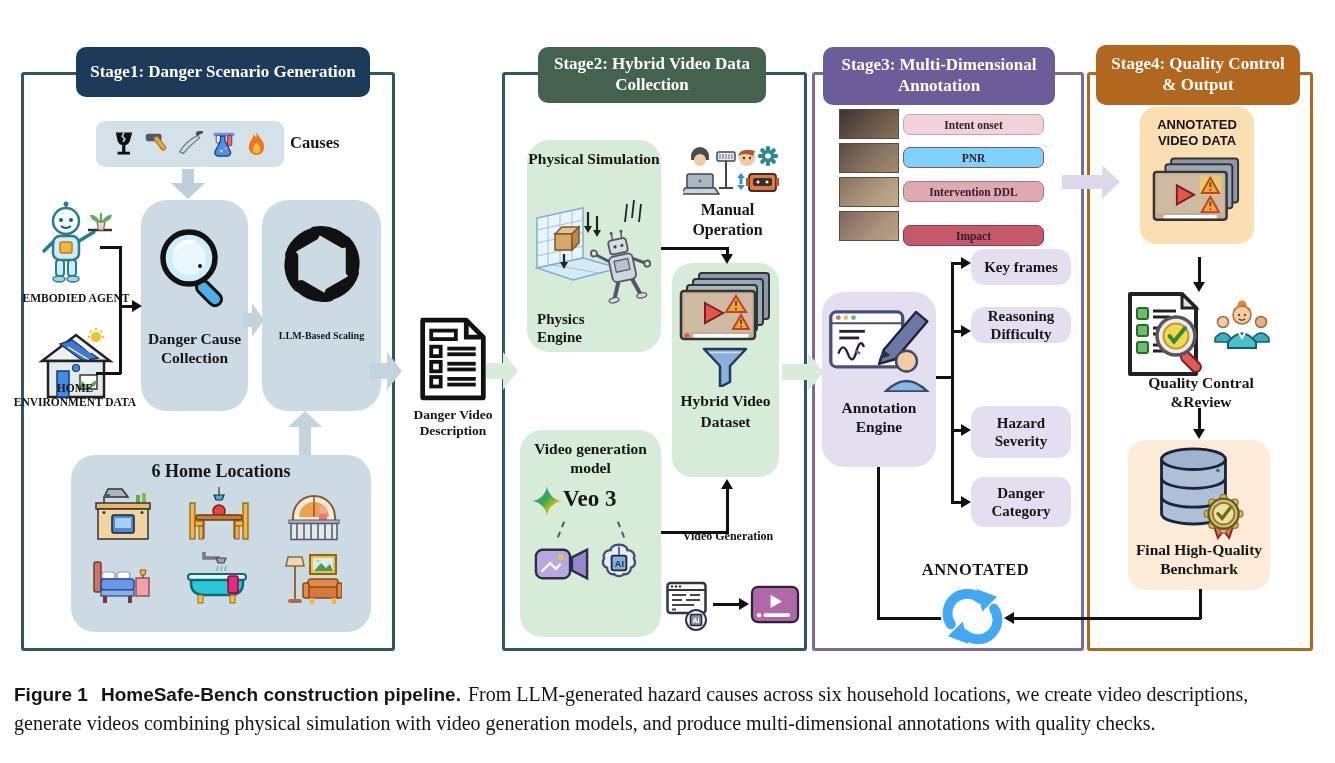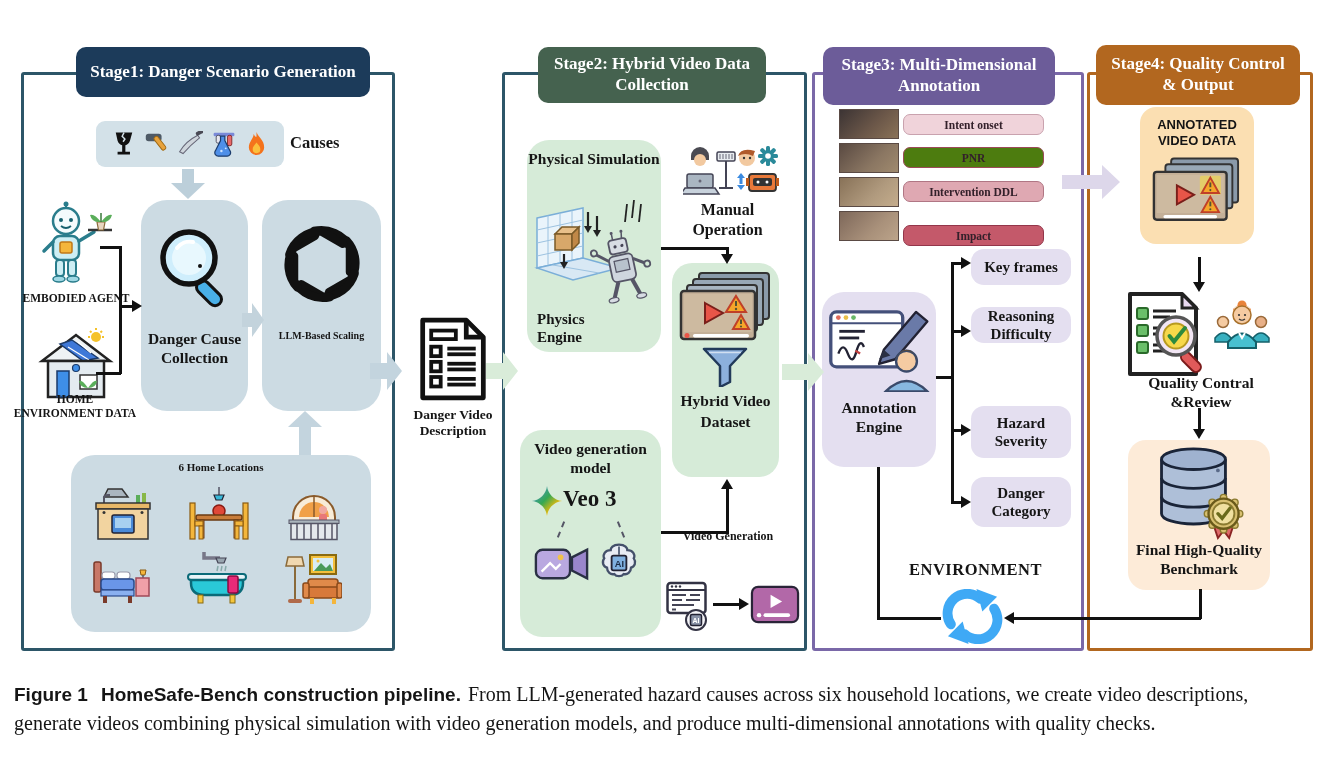--- a/index.html
+++ b/index.html
@@ -150,30 +150,30 @@
     <polygon points="34,12 60,30 45,33 22,16" fill="#3e78d8" stroke="#1a3a6a" stroke-width="1.5"></polygon>
     <line x1="30" y1="19" x2="51" y2="32" stroke="#fff" stroke-width="1.2"></line>
       <line x1="40" y1="14" x2="53" y2="25" stroke="#fff" stroke-width="1.2"></line>
     <rect x="10" y="33" width="56" height="36" fill="#e4ebf0" stroke="#222" stroke-width="2.5"></rect>
     <rect x="19" y="43" width="12" height="26" fill="#3e8ee8" stroke="#1a3a6a" stroke-width="1.5"></rect>
     <circle cx="38" cy="40" r="3.5" fill="#3e8ee8" stroke="#1a3a6a" stroke-width="1.2"></circle>
     <rect x="42" y="47" width="17" height="14" fill="#fff" stroke="#333" stroke-width="1.5"></rect>
     <path d="M50 60 q-6 -9 -9 -7 q1 7 9 7z" fill="#5aae5a"></path>
       <path d="M50 60 q6 -9 9 -7 q-1 7 -9 7z" fill="#5aae5a"></path>
   </svg>
-  <div class="lbl" style="left:12px;top:392px;width:126px;font-size:11.5px;">HOME ENVIRONMENT DATA</div>
+  <div class="lbl" style="left:12px;top:381px;width:126px;font-size:11.5px;">HOME ENVIRONMENT DATA</div>
 
   <div class="vl" style="left:119px;top:246px;height:128px;"></div>
   <div class="hl" style="left:100px;top:246px;width:21px;"></div>
   <div class="hl" style="left:96px;top:372px;width:25px;"></div>
   <div class="hl" style="left:119px;top:305px;width:14px;"></div>
   <div class="ah-r" style="left:132px;top:300px;"></div>
 
   <div class="panel" style="left:71px;top:455px;width:300px;height:177px;background:#ccdbe3;border-radius:24px;"></div>
-  <div class="lbl" style="left:71px;top:461px;width:300px;font-size:11px;">6 Home Locations</div>
+  <div class="lbl" style="left:71px;top:461px;width:300px;font-size:18px;">6 Home Locations</div>
   <svg class="abs" style="left:92px;top:487px;z-index:4;" width="62" height="56" viewBox="0 0 62 56">
     <path d="M16 2 h14 l6 8 H12 z" fill="#aab6c0" stroke="#333" stroke-width="1.5"></path>
     <rect x="44" y="8" width="4" height="8" fill="#5aae5a"></rect>
       <rect x="50" y="6" width="4" height="10" fill="#88b848"></rect>
     <path d="M12 16 v-5 q0 -3 4 -3 h2" stroke="#556" stroke-width="2" fill="none"></path>
     <rect x="4" y="16" width="54" height="6" fill="#e8b868" stroke="#333" stroke-width="1.5"></rect>
     <rect x="6" y="22" width="50" height="30" fill="#f2d4a0" stroke="#333" stroke-width="1.5"></rect>
     <rect x="20" y="28" width="22" height="18" rx="2" fill="#4a8ad8" stroke="#223" stroke-width="1.5"></rect>
     <rect x="23" y="31" width="16" height="10" fill="#a8d0f0"></rect>
     <circle cx="12" cy="25.5" r="1.5" fill="#333"></circle>
@@ -470,21 +470,21 @@
     </svg>
 
   <div class="thumb" style="top:109px;background:linear-gradient(135deg,#3c3434,#6a5648 55%,#8a7258);"></div>
   <div class="thumb" style="top:143px;background:linear-gradient(135deg,#5a4a42,#8a7662 60%,#a08a6e);"></div>
   <div class="thumb" style="top:177px;background:linear-gradient(135deg,#887258,#b09a7e 60%,#c4ac8c);"></div>
   <div class="thumb" style="top:211px;background:linear-gradient(135deg,#7e685a,#a8907a 60%,#bca48a);"></div>
 
   <div class="tbar" style="top:114px;background:#f0d3da;border:1.5px solid #c9a2ae;">
     <span>Intent onset</span>
     </div>
-  <div class="tbar" style="top:147px;background:#4d7c0f;border:1.5px solid #9c4a58;">
+  <div class="tbar" style="top:147px;background:#7dd3fc;border:1.5px solid #9c4a58;">
     <span>PNR</span>
     </div>
   <div class="tbar" style="top:181px;background:#dfa8b2;border:1.5px solid #b07684;">
     <span>Intervention DDL</span>
     </div>
   <div class="tbar" style="top:225px;background:#c4596a;border:1.5px solid #93364a;">
     <span>Impact</span>
     </div>
 
   <div class="panel" style="left:822px;top:292px;width:114px;height:175px;background:#e4dff0;border-radius:22px;"></div>
@@ -523,21 +523,21 @@
   <div class="dim" style="top:307px;height:36px;">
       <span>Reasoning Difficulty</span>
     </div>
   <div class="dim" style="top:406px;height:52px;">
       <span>Hazard Severity</span>
     </div>
   <div class="dim" style="top:477px;height:50px;">
       <span>Danger Category</span>
     </div>
 
-  <div class="lbl" style="left:888px;top:560px;width:175px;font-size:16.5px;letter-spacing:0.5px;">ENVIRONMENT</div>
+  <div class="lbl" style="left:888px;top:560px;width:175px;font-size:16.5px;letter-spacing:0.5px;">ANNOTATED</div>
   <svg class="abs" style="left:941px;top:589px;z-index:6;" width="63" height="55" viewBox="0 0 64 56">
     <path d="M10 36 A20 20 0 0 1 40 10" stroke="#3fa9f5" stroke-width="10" fill="none" stroke-linecap="round"></path>
     <polygon points="36,0 57,8 42,23" fill="#3fa9f5"></polygon>
     <path d="M54 20 A20 20 0 0 1 24 46" stroke="#3fa9f5" stroke-width="10" fill="none" stroke-linecap="round"></path>
     <polygon points="28,56 7,48 22,33" fill="#3fa9f5"></polygon>
   </svg>
   <div class="vl" style="left:877px;top:467px;height:152px;"></div>
   <div class="hl" style="left:877px;top:617px;width:64px;"></div>
   <div class="ah-l" style="left:1004px;top:612px;"></div>
   <div class="hl" style="left:1013px;top:617px;width:188px;"></div>

